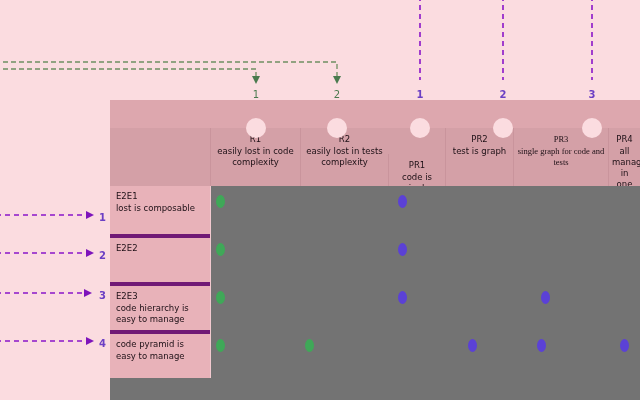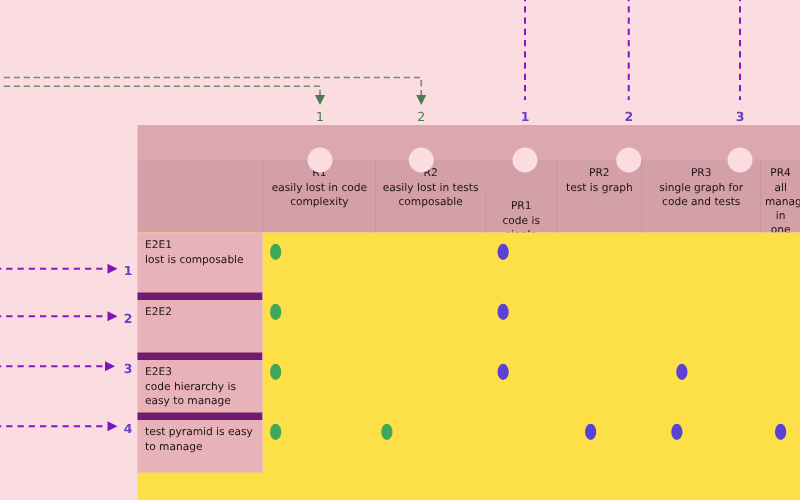--- a/index.html
+++ b/index.html
@@ -108,41 +108,41 @@
     margin-bottom: 1px;
   }
   .head-desc {
     display: block;
   }
 
   .body-rows {
     flex: 1 1 auto;
     display: flex;
     flex-direction: column;
-    background: #fde047;
+    background: #737373;
   }
   .mrow {
     display: flex;
     height: 48px;
     flex: none;
     position: relative;
   }
   .rowlabel {
     box-sizing: border-box;
     background: #e8b2b9;
     padding: 5px 4px 0 6px;
     font-size: 8.5px;
     line-height: 11.5px;
     color: #1d1016;
     overflow: hidden;
   }
   .rowlabel .rcode { display: block; }
   .rowlabel .rdesc { display: block; }
 
-  .mrow + .mrow .rowlabel { border-top: 6px solid #701a75; }
+  .mrow + .mrow .rowlabel { border-top: 4px solid #701a75; }
 
   .cellzone {
     position: relative;
     flex: 1 1 auto;
     border-left: 1px solid #f2c9cf;
   }
 
   .dot {
     position: absolute;
     width: 9px;
@@ -163,31 +163,31 @@
     <div class="band-top"></div>
 
     <div class="head-row" id="headRow">
         <div class="head-cell corner" style="width: 100px;"></div>
         <div class="head-cell" style="width: 90px;">
           <span class="head-code">R1</span>
           <span class="head-desc">easily lost in code complexity</span>
         </div>
         <div class="head-cell" style="width: 88px;">
           <span class="head-code">R2</span>
-          <span class="head-desc">easily lost in tests composable</span>
+          <span class="head-desc">easily lost in tests complexity</span>
         </div>
         <div class="head-cell" style="width: 57px; margin-top: 26px;">
           <span class="head-code">PR1</span>
           <span class="head-desc">code is single</span>
         </div>
         <div class="head-cell" style="width: 68px;">
           <span class="head-code">PR2</span>
           <span class="head-desc">test is graph</span>
         </div>
-        <div class="head-cell" style="width: 95px;">
+        <div class="head-cell" style="width: 95px; font-family: Liberation Serif, serif;">
           <span class="head-code">PR3</span>
           <span class="head-desc">single graph for code and tests</span>
         </div>
         <div class="head-cell" style="width: 32px;">
           <span class="head-code">PR4</span>
           <span class="head-desc">all manage in one</span>
         </div>
       </div>
 
     <div class="body-rows" id="bodyRows">
@@ -216,21 +216,21 @@
             <span class="rdesc">code hierarchy is easy to manage</span>
           </div>
           <div class="cellzone">
             <div class="dot green" style="left: 9px;"></div>
             <div class="dot purple" style="left: 191px;"></div>
             <div class="dot purple" style="left: 334px;"></div>
           </div>
         </div>
         <div class="mrow">
           <div class="rowlabel" style="width: 100px;">
-            <span class="rdesc">test pyramid is easy to manage</span>
+            <span class="rdesc">code pyramid is easy to manage</span>
           </div>
           <div class="cellzone">
             <div class="dot green" style="left: 9px;"></div>
             <div class="dot green" style="left: 98px;"></div>
             <div class="dot purple" style="left: 261px;"></div>
             <div class="dot purple" style="left: 330px;"></div>
             <div class="dot purple" style="left: 413px;"></div>
           </div>
         </div>
       </div>

